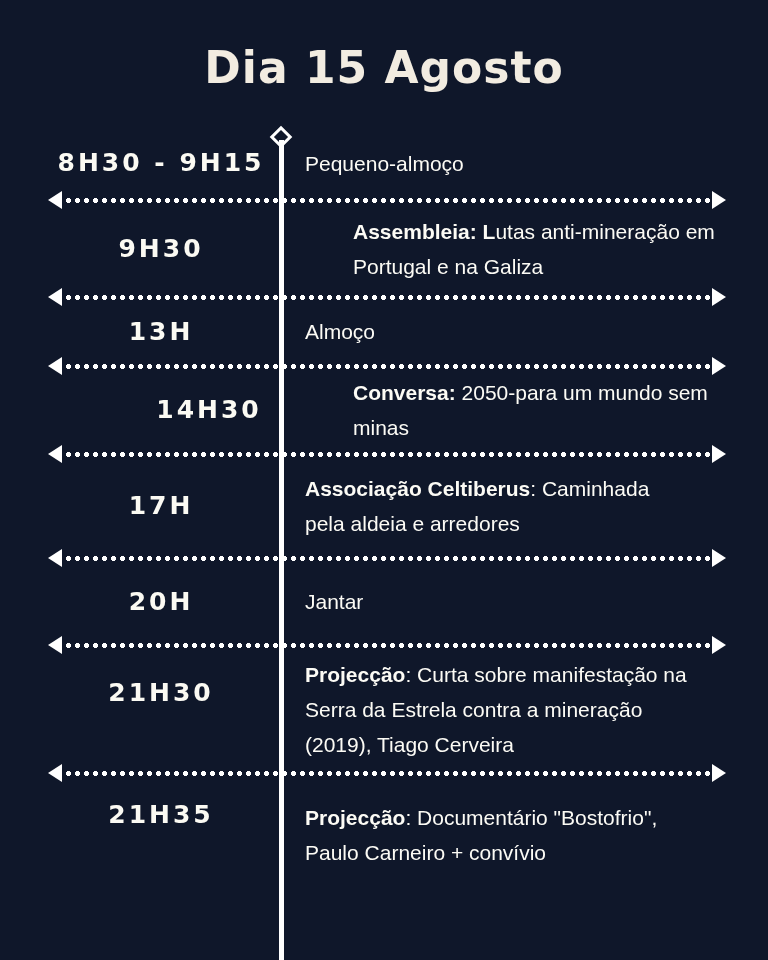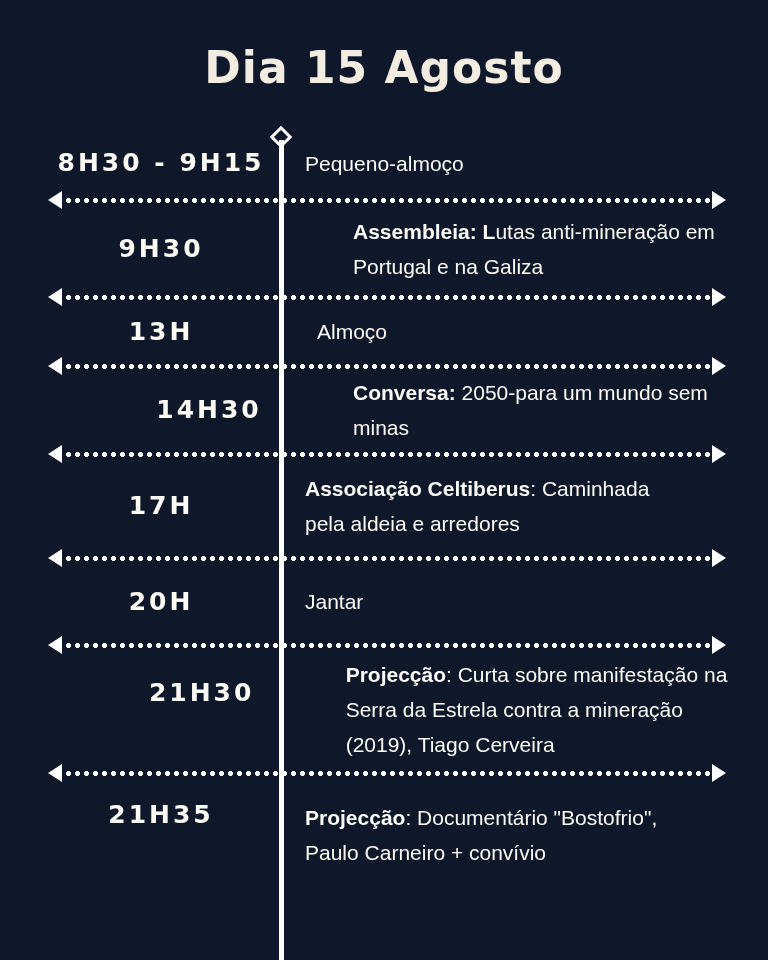--- a/index.html
+++ b/index.html
@@ -22,25 +22,25 @@
     width:10px; height:10px;
     border:3.5px solid #ffffff; background:transparent;
     transform:rotate(45deg);
   }
 
   .schedule { position:absolute; top:135px; left:0; width:768px; }
 
   .row { display:flex; align-items:center; }
   .r1 { min-height:56px; }
   .r2 { min-height:79px;gap:48px; }
-  .r3 { min-height:51px;gap:12px; }
+  .r3 { min-height:51px; }
   .r4 { min-height:68px;margin-left:48px; }
   .r5 { min-height:86px; }
   .r6 { min-height:69px; }
-  .r7 { min-height:110px;justify-content:center; }
+  .r7 { min-height:110px; }
   .r8 { min-height:140px; align-items:flex-start; padding-top:18px; box-sizing:border-box; }
   .r7 .time { align-self:flex-start; margin-top:24px; }
 
   .time {
     flex:0 0 280px; box-sizing:border-box; padding-left:42px;
     text-align:center; color:#fbfaf3;
     font-family:"DejaVu Sans", sans-serif;
     font-weight:bold; font-size:25px; letter-spacing:3px; line-height:30px;
     white-space:nowrap;
   }

